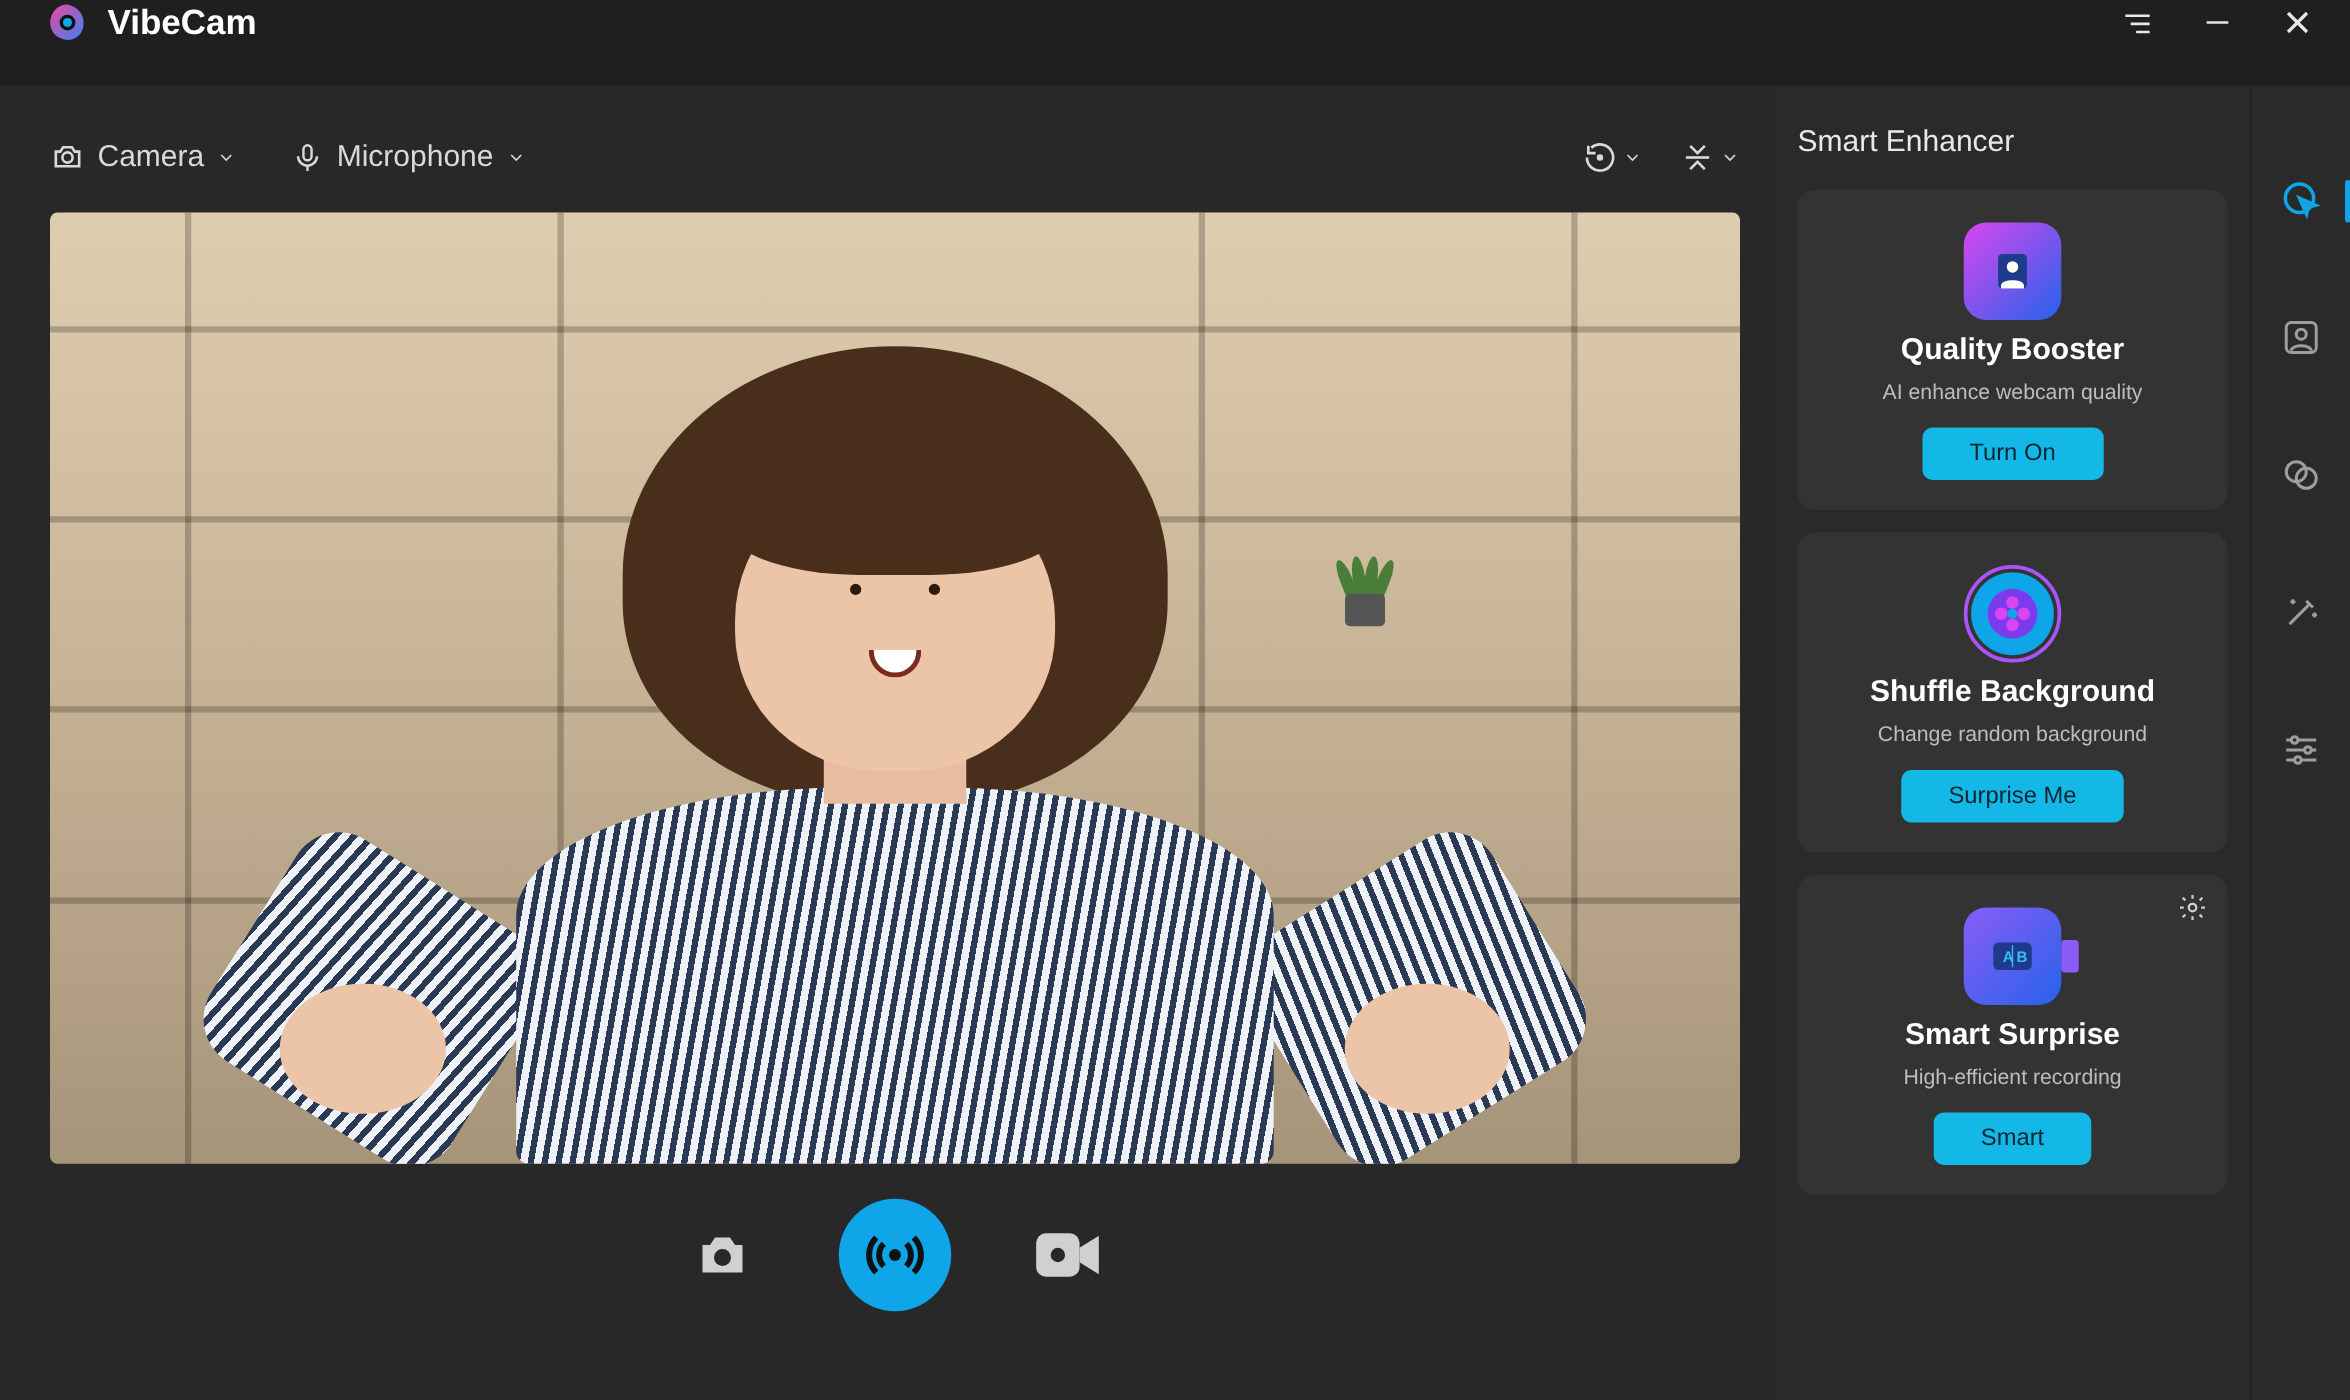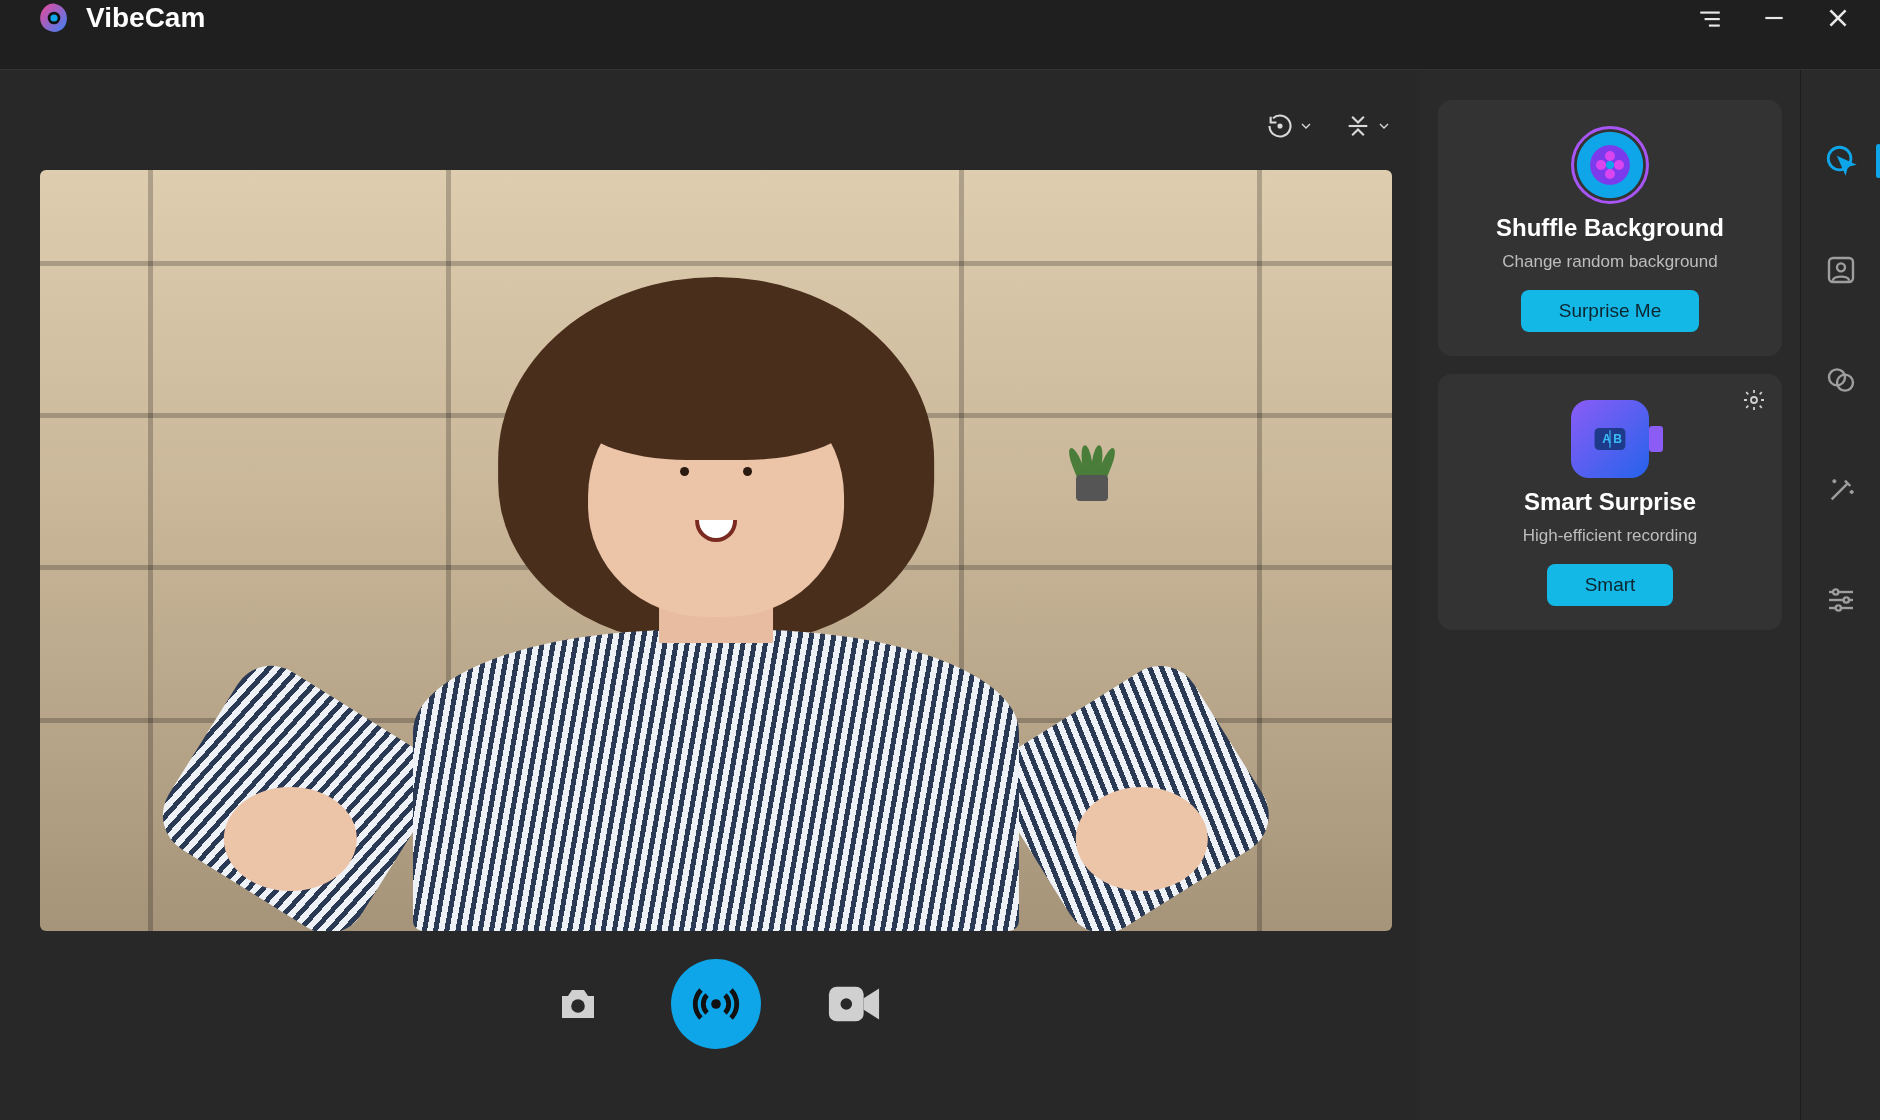--- a/index.html
+++ b/index.html
@@ -296,20 +296,43 @@
           <line x1="19" y1="5" x2="5" y2="19"></line>
         </svg>
     </span>
   </div>
 </div>
 
 <div class="main">
 
   <div class="preview-pane">
     <div class="preview-toolbar">
+      <div class="tb-left">
+        <div class="tb-dropdown">
+          <svg viewBox="0 0 24 24" width="28" height="28" stroke-width="1.8">
+              <circle cx="12" cy="12" r="3.5"></circle>
+              <path d="M4 8 h3 l2 -3 h6 l2 3 h3 v10 H4 z"></path>
+            </svg>
+          <span>Camera</span>
+          <svg class="chev-down" viewBox="0 0 24 24" stroke-width="2">
+              <polyline points="6 9 12 15 18 9"></polyline>
+            </svg>
+        </div>
+        <div class="tb-dropdown">
+          <svg viewBox="0 0 24 24" width="26" height="26" stroke-width="1.8">
+              <rect x="9" y="3" width="6" height="11" rx="3"></rect>
+              <path d="M5 11a7 7 0 0 0 14 0"></path>
+              <line x1="12" y1="18" x2="12" y2="22"></line>
+            </svg>
+          <span>Microphone</span>
+          <svg class="chev-down" viewBox="0 0 24 24" stroke-width="2">
+              <polyline points="6 9 12 15 18 9"></polyline>
+            </svg>
+        </div>
+      </div>
       <div class="tb-right">
         <div class="tb-icon-btn">
           <svg viewBox="0 0 24 24" width="28" height="28" stroke-width="1.8">
               <path d="M3 12a9 9 0 1 0 3-6.7"></path>
               <polyline points="4 4 4 9 9 9"></polyline>
               <circle cx="12" cy="12" r="1.3" fill="#d9d9d9"></circle>
             </svg>
           <svg class="chev-down" viewBox="0 0 24 24" stroke-width="2">
               <polyline points="6 9 12 15 18 9"></polyline>
             </svg>
@@ -380,21 +403,34 @@
         <svg viewBox="0 0 28 20" width="54" height="40">
             <rect x="1" y="1" width="18" height="18" rx="4"></rect>
             <path d="M19 7 l8 -5 v16 l-8 -5z"></path>
             <circle cx="10" cy="10" r="3" fill="#282828"></circle>
           </svg>
       </div>
     </div>
   </div>
 
   <div class="side-panel">
-
+    <div class="side-title">Smart Enhancer</div>
+
+    <div class="card">
+      <div class="card-icon ci1">
+        <svg viewBox="0 0 40 40" width="46" height="46">
+            <rect x="10" y="8" width="20" height="24" rx="3" fill="#1e3a8a"></rect>
+            <circle cx="20" cy="17" r="4" fill="#fff"></circle>
+            <path d="M12 30c0-5 16-5 16 0v2H12z" fill="#fff"></path>
+          </svg>
+      </div>
+      <div class="card-title">Quality Booster</div>
+      <div class="card-desc">AI enhance webcam quality</div>
+      <div class="card-btn">Turn On</div>
+    </div>
 
     <div class="card">
       <div class="card-icon ci2">
         <svg viewBox="0 0 40 40" width="40" height="40">
             <g fill="#d946ef">
               <circle cx="20" cy="11" r="5"></circle>
               <circle cx="20" cy="29" r="5"></circle>
               <circle cx="11" cy="20" r="5"></circle>
               <circle cx="29" cy="20" r="5"></circle>
             </g>

